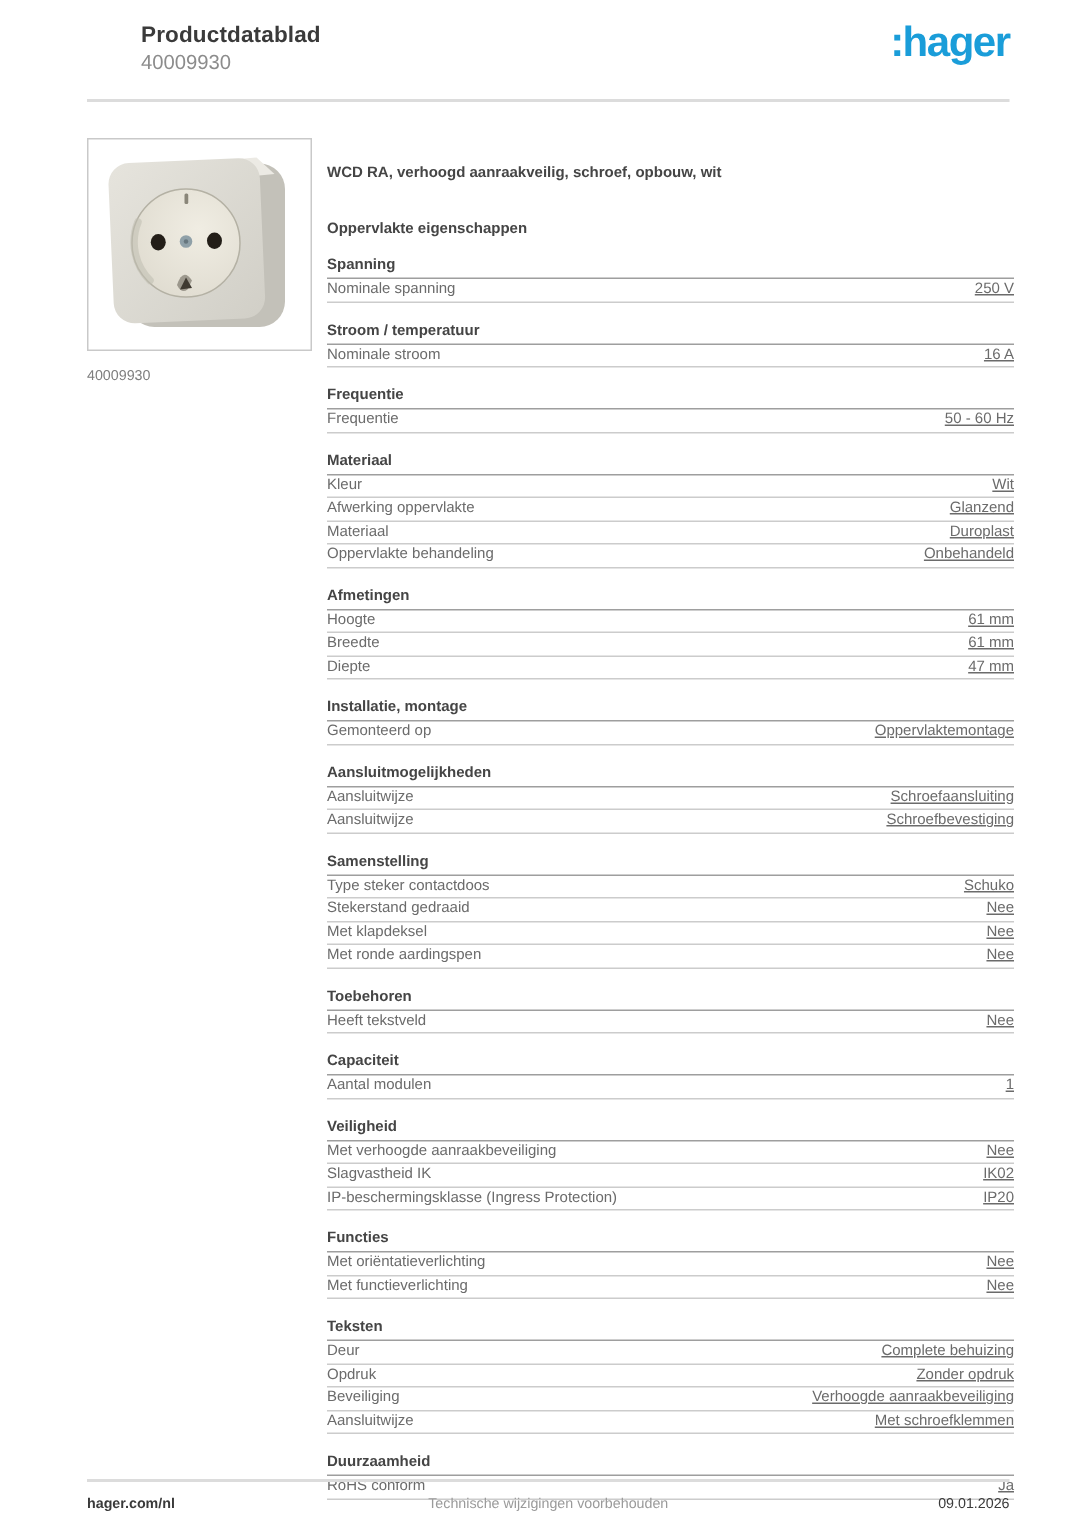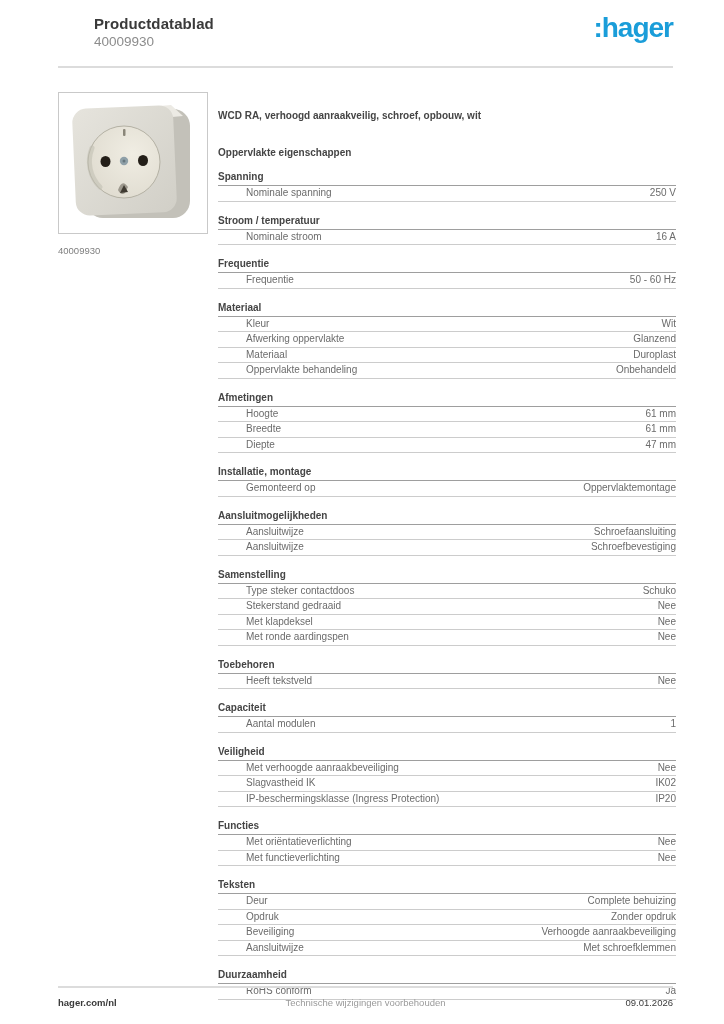--- a/index.html
+++ b/index.html
@@ -28,22 +28,22 @@
 
   .product-title { font-size: 10px; font-weight: bold; color: #454545; margin-top: 18px; }
   .specs-heading { font-size: 10px; font-weight: bold; color: #454545; margin-top: 26px; }
 
   .spec-section { margin-top: 10px; }
   .spec-section-title { font-size: 10px; font-weight: bold; color: #454545;
                         padding: 3px 0 3px; border-bottom: 1px solid #9e9e9e; }
   .spec-row { display: flex; justify-content: space-between; align-items: baseline;
               font-size: 10px; color: #6b6b6b; padding: 2px 0; border-bottom: 1px solid #cccccc;
               line-height: 10.5px; }
-  .spec-label { text-align: center; margin-left: 28px; }
-  .spec-value { text-align: center; white-space: nowrap; }
+  .spec-label { text-align: center; }
+  .spec-value { text-align: center; white-space: nowrap; text-decoration: underline; }
 
   
   .footer-rule { position: absolute; left: 58px; right: 51px; top: 986px; height: 2px; background: #dcdcdc; }
   .footer { position: absolute; left: 58px; right: 51px; top: 997px; display: flex;
             justify-content: space-between; align-items: center; font-size: 9.5px; }
   .footer-left { font-weight: bold; color: #3a3a3a; }
   .footer-center { color: #9a9a9a; position: absolute; left: 0; right: 0; text-align: center; }
   .footer-right { font-weight: normal; color: #3a3a3a; }
 </style>
 </head>

